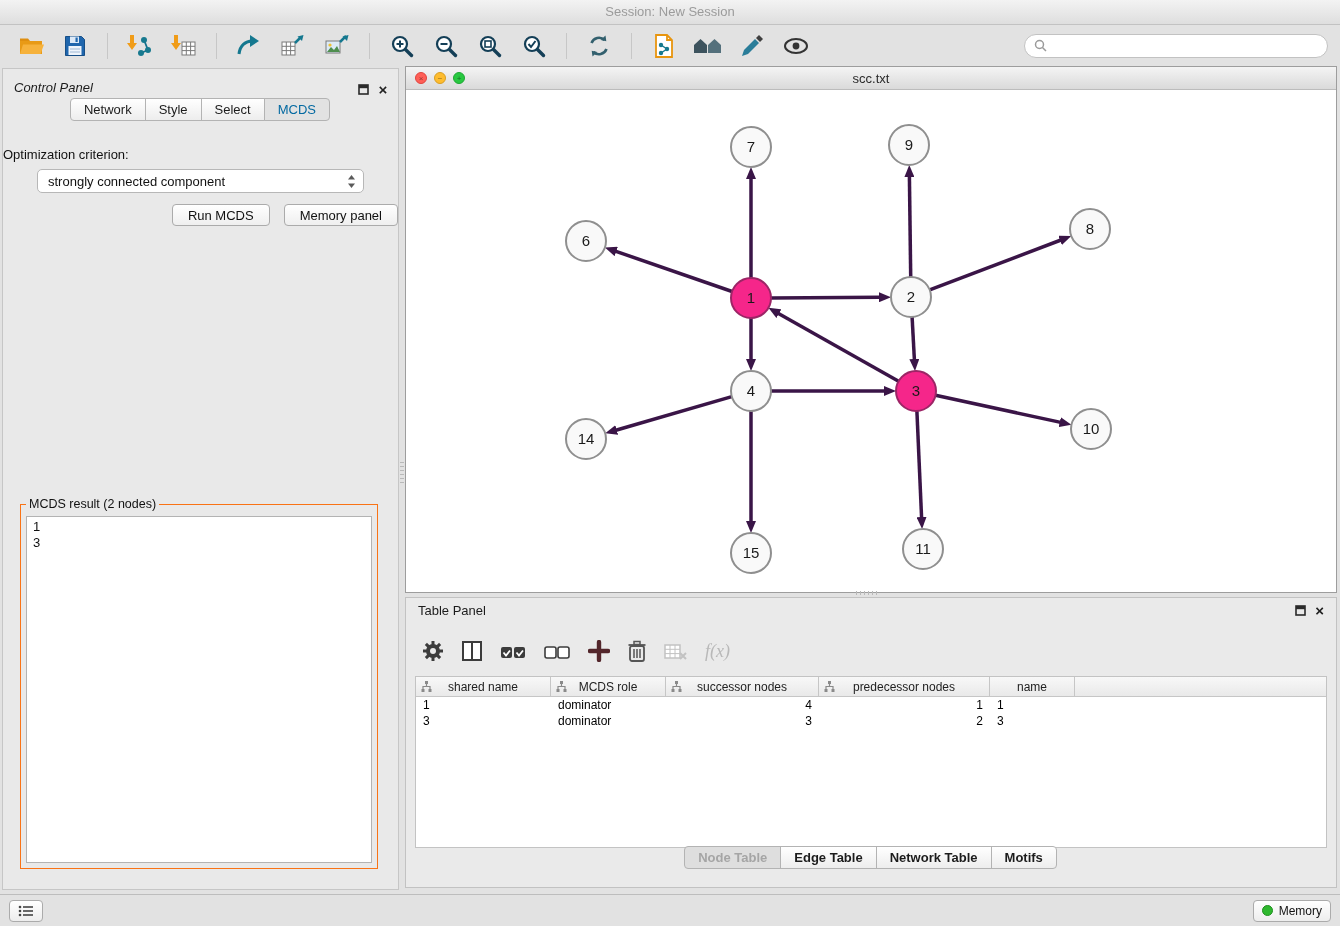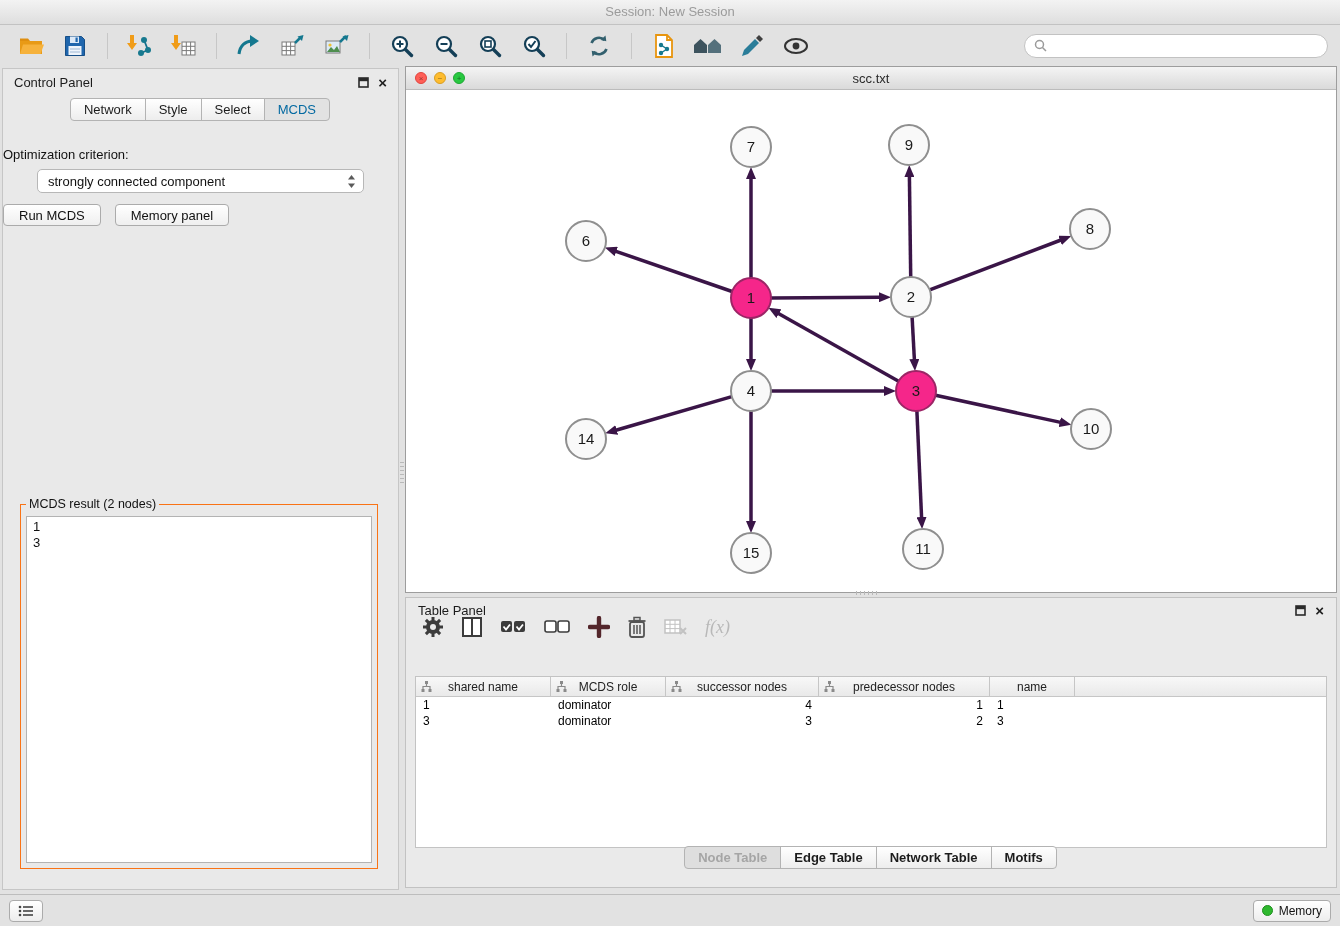--- a/index.html
+++ b/index.html
@@ -10,32 +10,32 @@
 
   
   .toolbar{position:absolute;top:25px;left:0;right:0;height:41px;display:flex;align-items:center;padding:0 12px;gap:6px;}
   .tbtn{width:38px;height:34px;display:flex;align-items:center;justify-content:center;background:transparent;border:none;padding:0;cursor:pointer;}
   .sep{width:1px;height:26px;background:#c7c7c7;margin:0 7px;}
   .searchbox{margin-left:auto;width:284px;height:22px;background:#fff;border:1px solid #c2c2c2;border-radius:12px;display:flex;align-items:center;padding:0 9px;gap:6px;}
   .searchbox input{border:none;outline:none;flex:1;font-size:13px;background:transparent;font-family:"Liberation Sans",sans-serif;}
 
   
   .control-panel{position:absolute;left:2px;top:68px;width:397px;height:822px;background:#e9e9e9;border:1px solid #c6c6c6;box-sizing:border-box;}
-  .cp-header{height:26px;display:flex;align-items:center;padding:0 11px;font-size:13px;color:#1c1c1c;}
+  .cp-header{height:26px;display:flex;align-items:flex-end;padding:0 11px;font-size:13px;color:#1c1c1c;font-style:italic;}
   .win-icons{margin-left:auto;display:flex;gap:9px;align-items:center;}
   .close-x{font-size:15px;font-weight:bold;color:#222;line-height:11px;cursor:pointer;}
   .cp-tabs{display:flex;justify-content:center;margin-top:3px;}
   .cp-tab{padding:3px 13px;font-size:13px;background:linear-gradient(#ffffff,#ededed);border:1px solid #b3b3b3;margin-left:-1px;color:#1c1c1c;cursor:pointer;}
   .cp-tab:first-child{border-radius:4px 0 0 4px;}
   .cp-tab:last-child{border-radius:0 4px 4px 0;}
   .cp-tab.active{background:#e2e2e2;color:#0369a1;}
   .opt-label{text-align:left;margin-top:26px;font-size:13px;color:#111;}
   .dropdown{margin:7px auto 0;width:308px;height:22px;background:#fff;border:1px solid #b7b7b7;border-radius:5px;display:flex;align-items:center;padding:0 7px 0 10px;font-size:13px;color:#111;cursor:pointer;box-sizing:content-box;}
   .dropdown .dd-value{flex:1;}
-  .btnrow{display:flex;justify-content:flex-start;gap:14px;margin-top:11px;}
+  .btnrow{display:flex;justify-content:flex-end;gap:14px;margin-top:11px;}
   .pbtn{height:22px;padding:0 15px;font-size:13px;color:#111;background:linear-gradient(#ffffff,#efefef);border:1px solid #ababab;border-radius:4px;cursor:pointer;font-family:"Liberation Sans",sans-serif;}
   .result-box{position:absolute;left:10px;right:13px;top:421px;bottom:13px;border:1px solid #f97316;margin:7px;padding:0;}
   .result-box legend{font-size:12.5px;color:#111;padding:0 3px;margin-left:5px;background:#e9e9e9;}
   .result-inner{position:absolute;left:5px;right:5px;top:5px;bottom:5px;background:#fff;border:1px solid #b3b3b3;font-size:13px;line-height:16px;color:#111;padding:2px 6px;overflow:auto;}
 
   
   .network-window{position:absolute;left:405px;top:66px;width:932px;height:527px;background:#fff;border:1px solid #9d9d9d;box-sizing:border-box;}
   .nw-titlebar{height:22px;background:linear-gradient(#f4f4f4,#dadada);border-bottom:1px solid #bcbcbc;position:relative;display:flex;align-items:center;justify-content:center;font-size:13px;color:#2a2a2a;}
   .traffic{position:absolute;left:9px;top:5px;display:flex;gap:7px;}
   .light{width:12px;height:12px;border-radius:50%;font-size:8px;line-height:12px;text-align:center;color:rgba(0,0,0,.45);cursor:pointer;box-sizing:border-box;}
@@ -45,21 +45,21 @@
   .nw-canvas{position:absolute;top:22px;left:0;right:0;bottom:0;}
   .nw-canvas svg{display:block;font-family:"Liberation Sans",sans-serif;}
 
   
   .grip-v{position:absolute;left:400px;top:462px;width:4px;height:24px;background:repeating-linear-gradient(#b9b9b9 0 1px,transparent 1px 4px);cursor:col-resize;}
   .grip-h{position:absolute;left:856px;top:591px;width:24px;height:4px;background:repeating-linear-gradient(90deg,#b9b9b9 0 1px,transparent 1px 4px);cursor:row-resize;}
 
   
   .table-panel{position:absolute;left:405px;top:597px;width:932px;height:291px;background:#eaeaea;border:1px solid #c2c2c2;box-sizing:border-box;}
   .tp-header{height:25px;display:flex;align-items:center;padding:0 12px;font-size:13px;color:#1c1c1c;}
-  .tp-toolbar{position:absolute;top:12px;left:16px;height:34px;display:flex;gap:17px;align-items:center;}
+  .tp-toolbar{position:absolute;top:30px;left:16px;height:34px;display:flex;gap:17px;align-items:flex-end;}
   .ttbtn{background:transparent;border:none;padding:0;display:flex;align-items:center;justify-content:center;cursor:pointer;}
   .fx{font-family:"Liberation Serif",serif;font-style:italic;font-size:18px;color:#b8b8b8;}
   .tp-table{position:absolute;top:78px;left:9px;right:9px;height:170px;background:#fff;border:1px solid #c3c3c3;overflow:hidden;}
   .thead{display:flex;height:19px;background:linear-gradient(#f8f8f8,#e9e9e9);border-bottom:1px solid #c6c6c6;}
   .th{position:relative;display:flex;align-items:center;justify-content:center;border-right:1px solid #c6c6c6;font-size:12px;color:#222;box-sizing:border-box;cursor:pointer;}
   .th svg{position:absolute;left:5px;top:4px;}
   .th-filler{flex:1;}
   .tr{display:flex;height:16px;line-height:16px;font-size:12px;color:#000;}
   .td{box-sizing:border-box;overflow:hidden;white-space:nowrap;}
   .td-left{text-align:left;padding-left:7px;}

